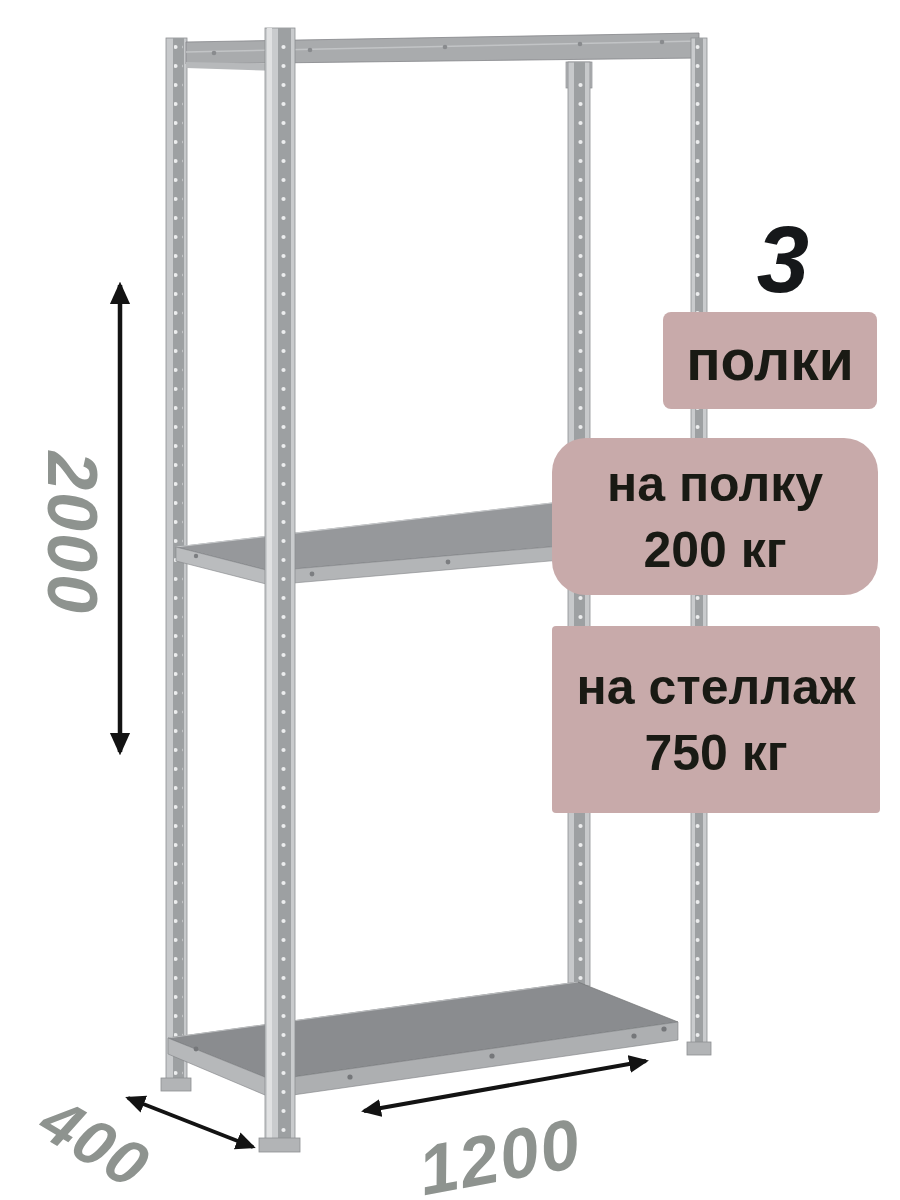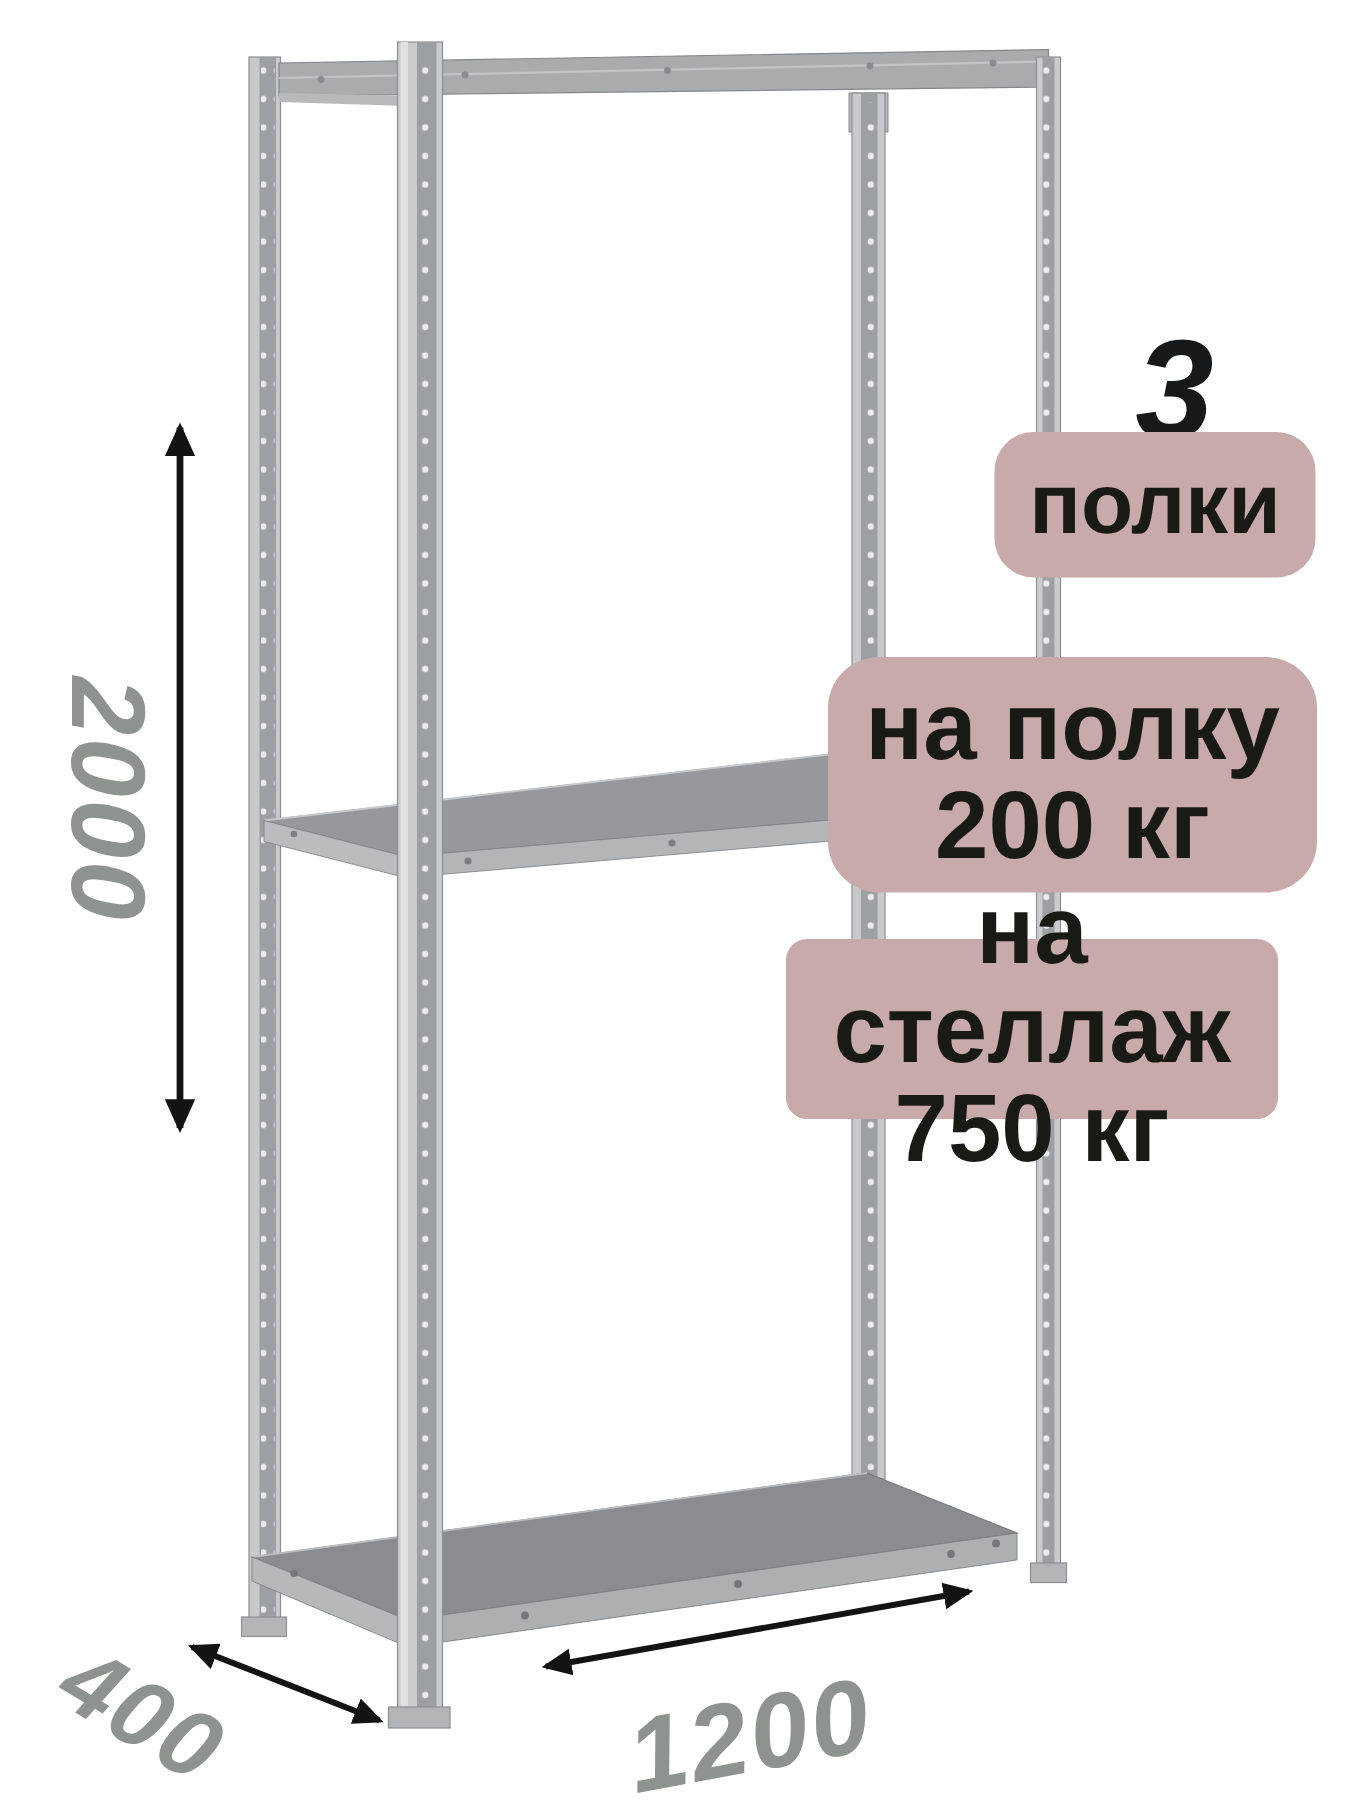--- a/index.html
+++ b/index.html
@@ -22,29 +22,29 @@
   .count-value{
     position:absolute;left:728px;top:210px;width:110px;height:100px;
     font-size:94px;line-height:100px;font-weight:bold;font-style:italic;
     color:#16181a;text-align:center;
   }
   .badge{
     position:absolute;background:#c8aaaa;color:#191a14;font-weight:bold;
     text-align:center;font-family:"Liberation Sans",sans-serif;
   }
   .badge-count{
-    left:663px;top:288px;width:214px;height:97px;border-radius:26px;
+    left:663px;top:312px;width:214px;height:97px;border-radius:8px;
     font-size:57px;line-height:97px;
   }
   .badge-two-line{
     display:flex;flex-direction:column;justify-content:center;
-    font-size:64px;line-height:66px;
+    font-size:50px;line-height:66px;
   }
   .badge-per-shelf{left:552px;top:438px;width:326px;height:157px;border-radius:34px;}
-  .badge-per-rack{left:524px;top:626px;width:328px;height:120px;border-radius:14px;}
+  .badge-per-rack{left:552px;top:626px;width:328px;height:187px;border-radius:4px;}
 </style>
 </head>
 <body>
 
 <div class="stage">
 
   <svg width="900" height="1200" viewBox="0 0 900 1200">
     <defs>
       <pattern id="perf" patternUnits="userSpaceOnUse" width="9" height="19">
         <circle cx="4.5" cy="9" r="2.1" fill="#ecedee"></circle>

